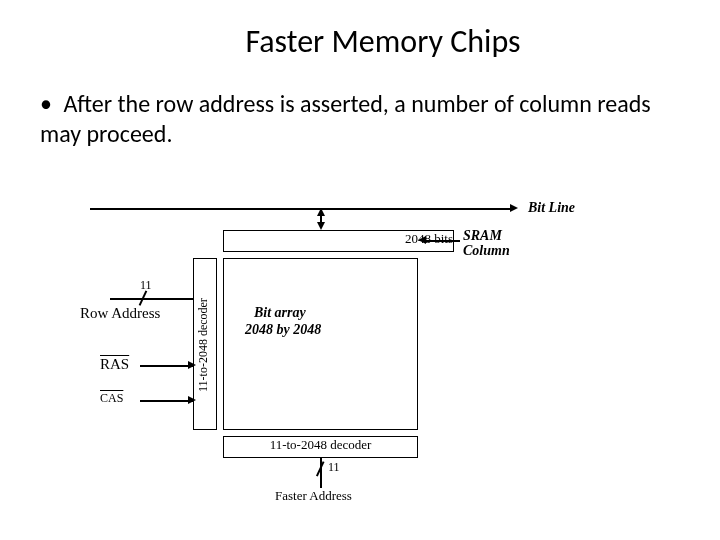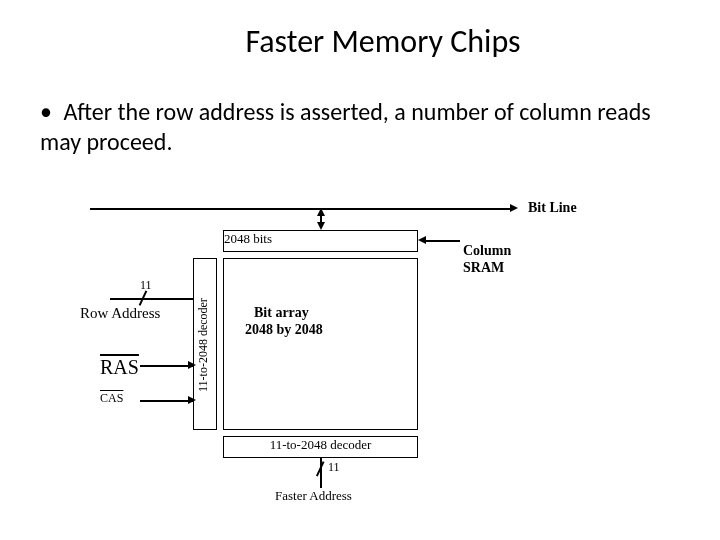--- a/index.html
+++ b/index.html
@@ -14,21 +14,21 @@
     overflow: hidden;
   }
   .slide-title {
     font-size: 32px;
     text-align: center;
     margin-top: 22px;
     font-weight: 400;
     padding-left: 46px;
   }
   .bullet-area {
-    margin: 36px 40px 0 40px;
+    margin: 28px 40px 0 40px;
     font-size: 24px;
     line-height: 1.25;
   }
   .bullet-area .dot {
     display: inline-block;
     width: 18px;
   }
   .diagram {
     position: absolute;
     left: 80px;
@@ -38,20 +38,21 @@
   }
   .diagram .lbl {
     position: absolute;
     font-family: "Times New Roman", serif;
     font-size: 14px;
     color: #000;
     white-space: nowrap;
   }
   .diagram .bold {
     font-weight: bold;
+    font-style: italic;
   }
   .box {
     position: absolute;
     border: 1.5px solid #000;
     background: #fff;
     box-sizing: border-box;
   }
   .line {
     position: absolute;
     background: #000;
@@ -106,44 +107,44 @@
 <div class="diagram">
 
   <div class="line" style="left:10px; top:8px; width:420px; height:2px;"></div>
   <div class="arrowhead-right" style="left:430px; top:4px;"></div>
   <div class="lbl bold" style="left:448px; top:0px;">Bit Line</div>
 
   <div class="line" style="left:240px; top:10px; width:2px; height:18px;"></div>
   <div class="arrowhead-up" style="left:237px; top:8px;"></div>
   <div class="arrowhead-down" style="left:237px; top:22px;"></div>
 
-  <div class="box" style="left:143px; top:30px; width:195px; height:22px; text-align:left; font-family:'Times New Roman',serif; font-size:13px;">
+  <div class="box" style="left:143px; top:30px; width:231px; height:22px; text-align:right; font-family:'Times New Roman',serif; font-size:13px;">
     <span>2048 bits</span>
   </div>
 
   <div class="line" style="left:345px; top:40px; width:35px; height:1.5px;"></div>
   <div class="arrowhead-left" style="left:338px; top:36px;"></div>
-  <div class="lbl bold" style="left:383px; top:28px;margin-top:32px;">SRAM</div>
+  <div class="lbl bold" style="left:383px; top:28px;">SRAM</div>
   <div class="lbl bold" style="left:383px; top:43px;">Column</div>
 
   <div class="box" style="left:143px; top:58px; width:195px; height:172px;"></div>
   <div class="lbl bold" style="left:174px; top:105px;">Bit array</div>
   <div class="lbl bold" style="left:165px; top:122px;">2048 by 2048</div>
 
   <div class="box" style="left:113px; top:58px; width:24px; height:172px;"></div>
   <div class="lbl vtext" style="left:116px; top:80px; height:130px; font-size:12px;">11-to-2048 decoder</div>
 
   <div class="line" style="left:30px; top:98px; width:83px; height:1.5px;"></div>
   <div class="line" style="left:62px; top:90px; width:1.5px; height:16px; transform:rotate(25deg);"></div>
   <div class="lbl" style="left:60px; top:78px; font-size:12px;">11</div>
   <div class="lbl" style="left:0px; top:105px; font-size:15px;">Row Address</div>
 
   <div class="line" style="left:60px; top:165px; width:53px; height:1.5px;"></div>
   <div class="arrowhead-right" style="left:108px; top:161px;"></div>
-  <div class="lbl overline" style="left:20px; top:156px; font-size:20px;">RAS</div>
+  <div class="lbl overline" style="left:20px; top:156px; font-size:15px;">RAS</div>
 
   <div class="line" style="left:60px; top:200px; width:53px; height:1.5px;"></div>
   <div class="arrowhead-right" style="left:108px; top:196px;"></div>
   <div class="lbl overline" style="left:20px; top:191px; font-size:12px;">CAS</div>
 
   <div class="box" style="left:143px; top:236px; width:195px; height:22px; text-align:center; font-family:'Times New Roman',serif; font-size:13px;">
     <span>11-to-2048 decoder</span>
   </div>
 
   <div class="line" style="left:240px; top:258px; width:1.5px; height:30px;"></div>

